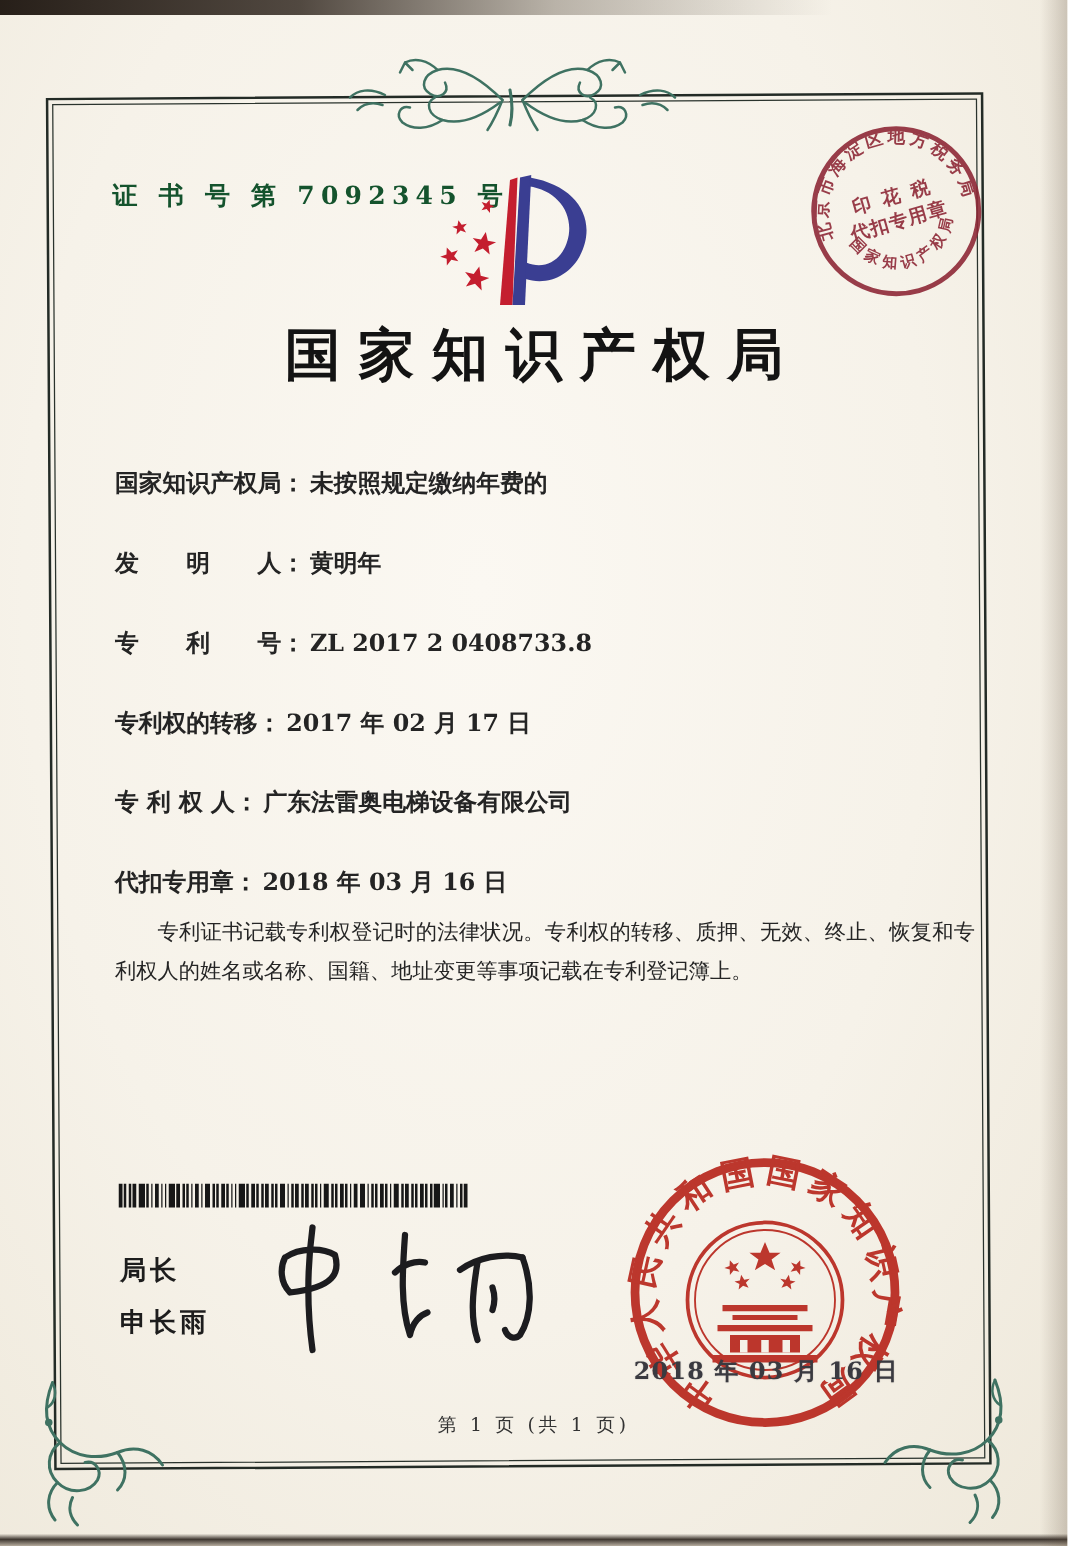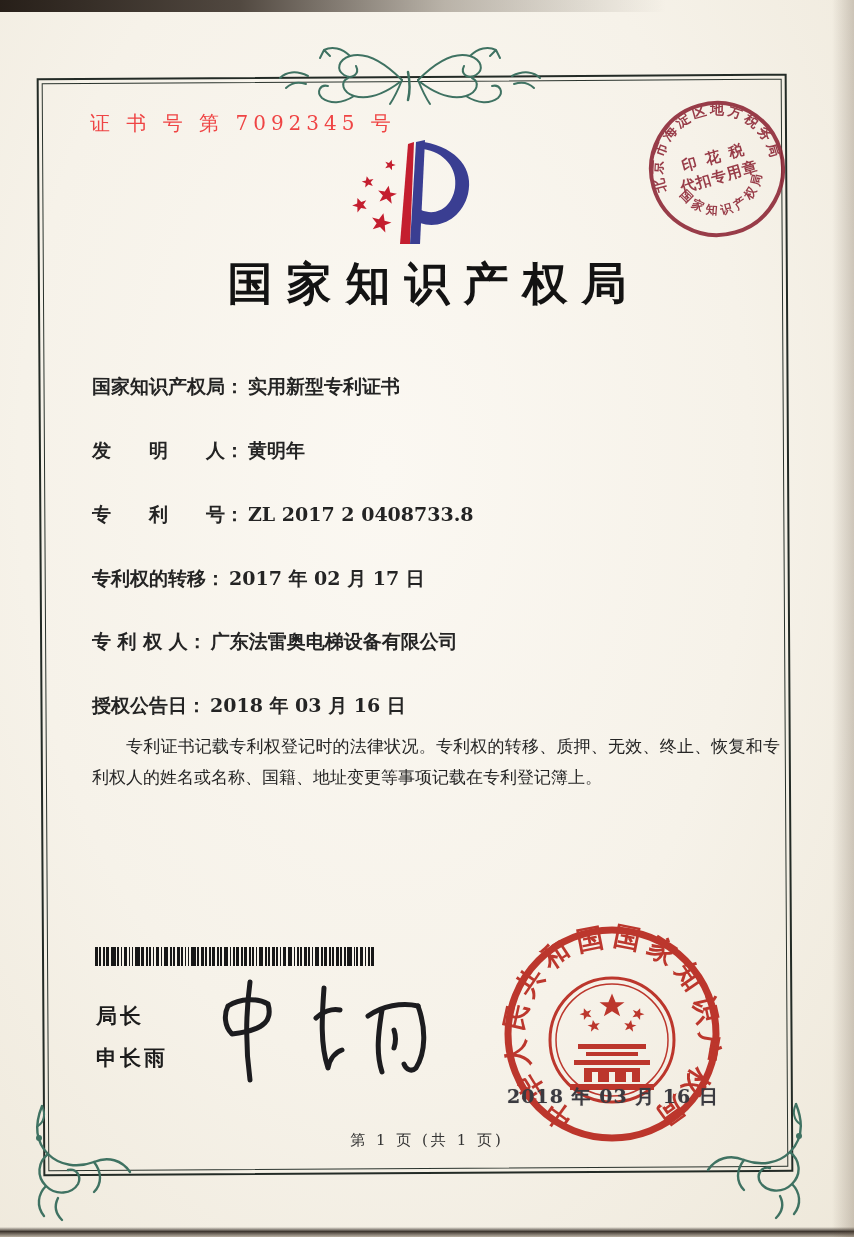--- a/index.html
+++ b/index.html
@@ -15,21 +15,21 @@
   .edge-bottom{position:absolute;bottom:0;left:0;right:0;height:10px;
     background:linear-gradient(0deg, rgba(120,105,88,.45), rgba(32,24,18,.85) 55%, rgba(0,0,0,0));}
   .edge-right{position:absolute;top:0;right:0;width:22px;height:100%;
     background:linear-gradient(90deg, rgba(0,0,0,0), rgba(95,78,62,.26));}
   
   .frame{position:absolute;left:40px;top:76px;width:746px;height:1094px;
     border:2.5px solid #232b26;transform:rotate(-0.35deg);}
   .frame::after{content:"";position:absolute;inset:3px;border:1px solid #2a332d;}
   .ornament{position:absolute;}
   
-  .cert-no{position:absolute;left:90px;top:110px;font-size:20px;letter-spacing:5px;color:#ef4444;font-weight:400;}
+  .cert-no{position:absolute;left:90px;top:143px;font-size:20px;letter-spacing:5px;color:#14532d;font-weight:700;}
   .title{position:absolute;left:0;top:254px;width:100%;text-align:center;
     font-size:45px;font-weight:700;letter-spacing:14px;color:#131313;text-indent:14px;}
   .fields{position:absolute;left:92px;top:372px;width:620px;}
   .field-row{position:absolute;left:0;font-size:19px;font-weight:700;color:#242424;white-space:nowrap;}
   .field-row .val{font-weight:700;margin-left:4px;}
   .body-text{position:absolute;left:92px;top:731px;width:688px;
     font-size:17px;line-height:31px;text-align:justify;color:#252525;}
   .body-text p{margin:0;text-indent:2em;}
   .barcode{position:absolute;left:95px;top:947px;width:306px;height:19px;display:flex;align-items:stretch;}
   .barcode span{display:block;background:#171717;}
@@ -128,36 +128,36 @@
     <textPath href="#stampBottomArc" startOffset="50%" text-anchor="middle">国家知识产权局</textPath>
   </text>
   <text x="71" y="64" text-anchor="middle" font-size="15" font-weight="bold" fill="#8c2433" letter-spacing="2">印 花 税</text>
   <text x="71" y="84" text-anchor="middle" font-size="15" font-weight="bold" fill="#8c2433" letter-spacing="1">代扣专用章</text>
 </svg>
 
 <div class="title">国家知识产权局</div>
 
 <div class="fields">
   <div class="field-row" style="top:2px">
-    <span>国家知识产权局：</span><span class="val">实用新型专利证书</span>
+    <span>国家知识产权局：</span><span class="val">未按照规定缴纳年费的</span>
   </div>
   <div class="field-row" style="top:66px">
     <span>发　　明　　人：</span><span class="val">黄明年</span>
   </div>
   <div class="field-row" style="top:130px">
     <span>专　　利　　号：</span><span class="val">ZL 2017 2 0408733.8</span>
   </div>
   <div class="field-row" style="top:194px">
     <span>专利权的转移：</span><span class="val">2017 年 02 月 17 日</span>
   </div>
   <div class="field-row" style="top:257px">
     <span>专 利 权 人：</span><span class="val">广东法雷奥电梯设备有限公司</span>
   </div>
   <div class="field-row" style="top:321px">
-    <span>授权公告日：</span><span class="val">2018 年 03 月 16 日</span>
+    <span>代扣专用章：</span><span class="val">2018 年 03 月 16 日</span>
   </div>
 </div>
 
 <div class="body-text">
   <p>专利证书记载专利权登记时的法律状况。专利权的转移、质押、无效、终止、恢复和专利权人的姓名或名称、国籍、地址变更等事项记载在专利登记簿上。</p>
 </div>
 
 <div class="barcode" id="barcode">
     <span style="width: 3.1px; margin-right: 1.4px;"></span>
     <span style="width: 1.55px; margin-right: 2px;"></span>

